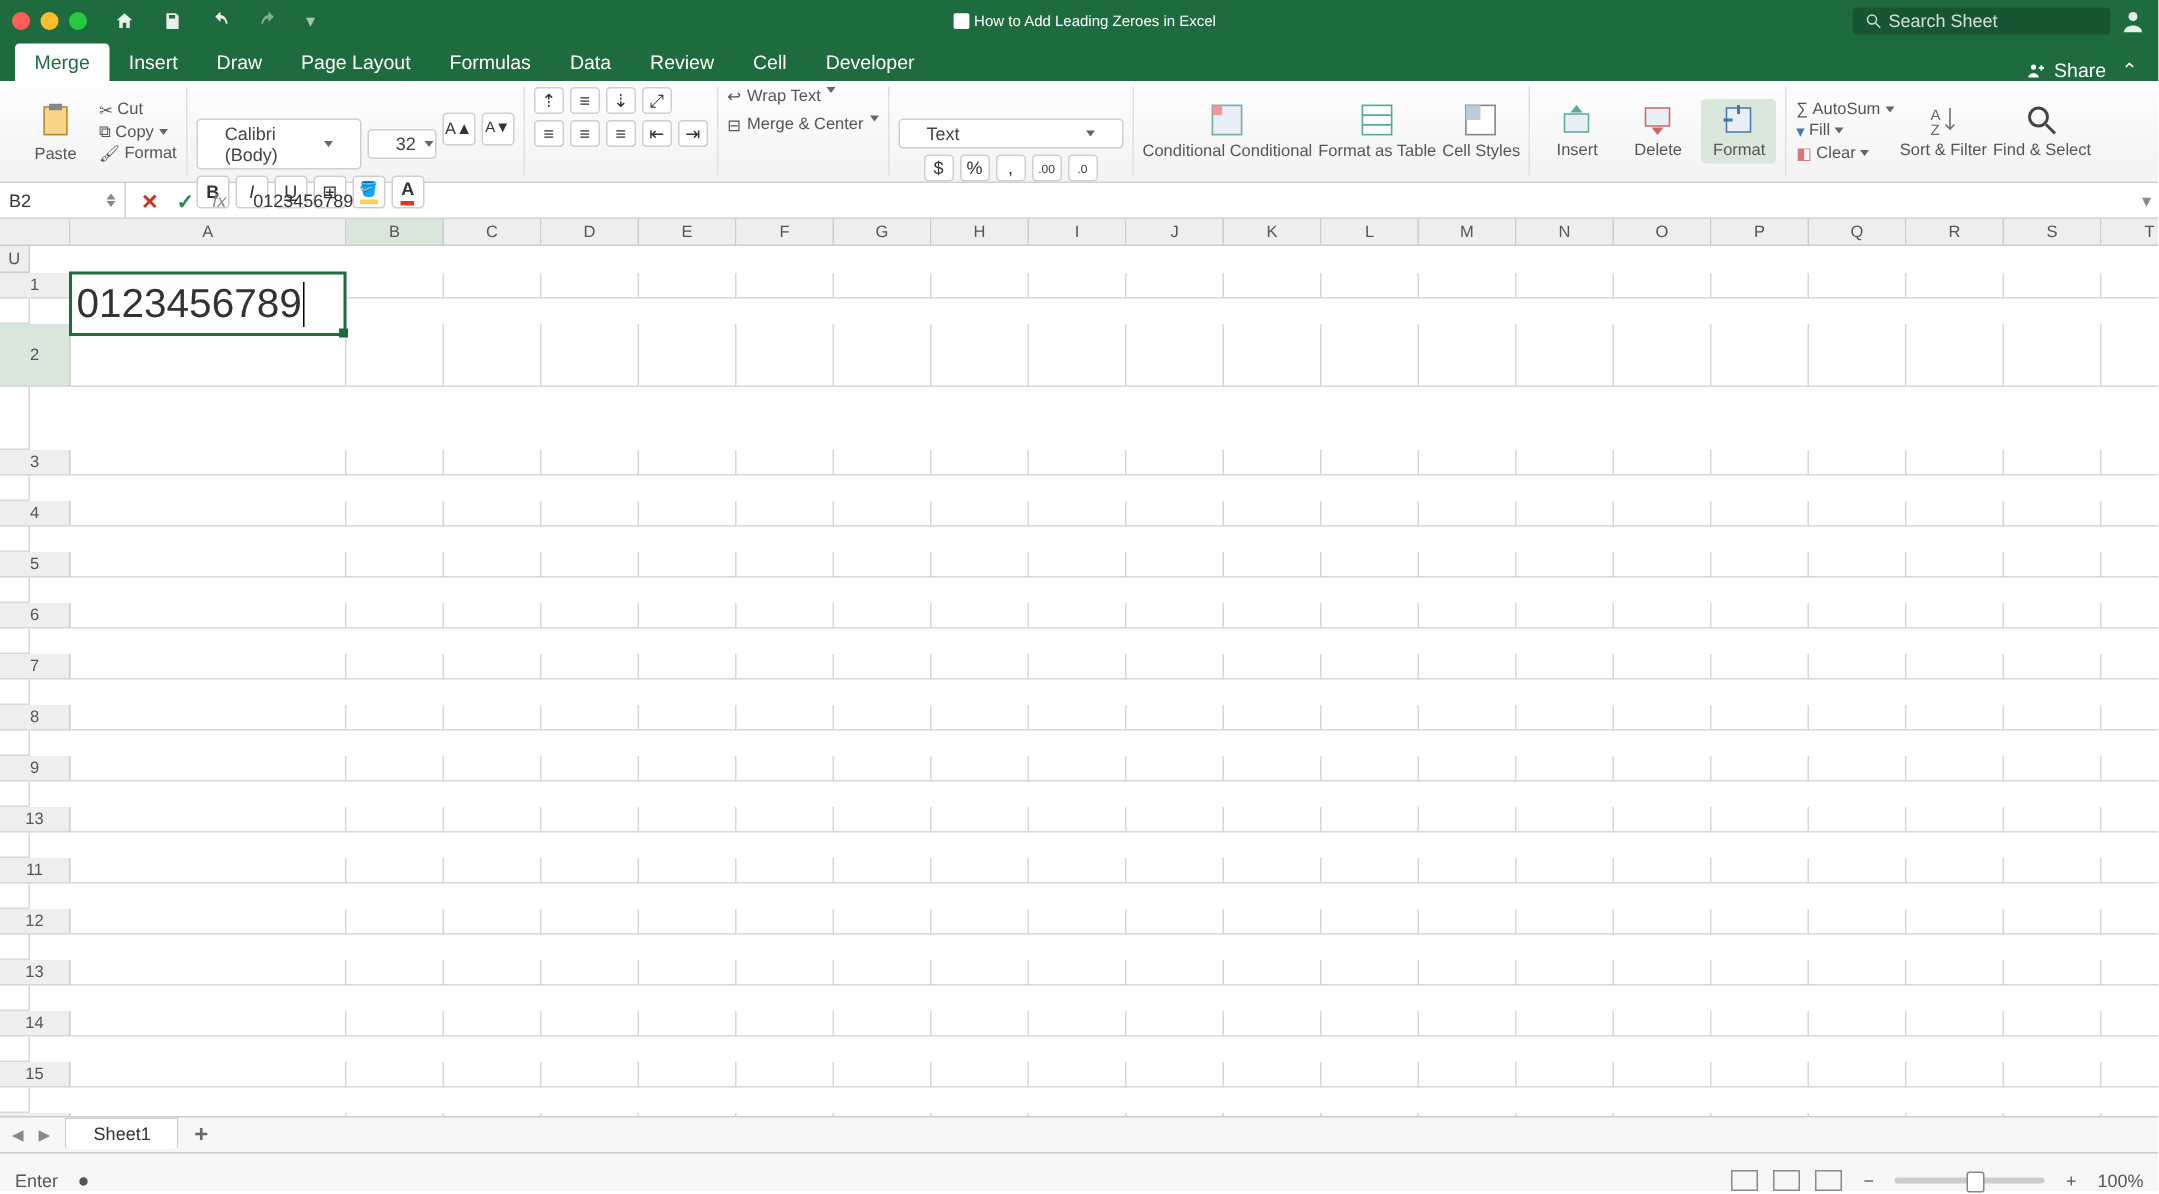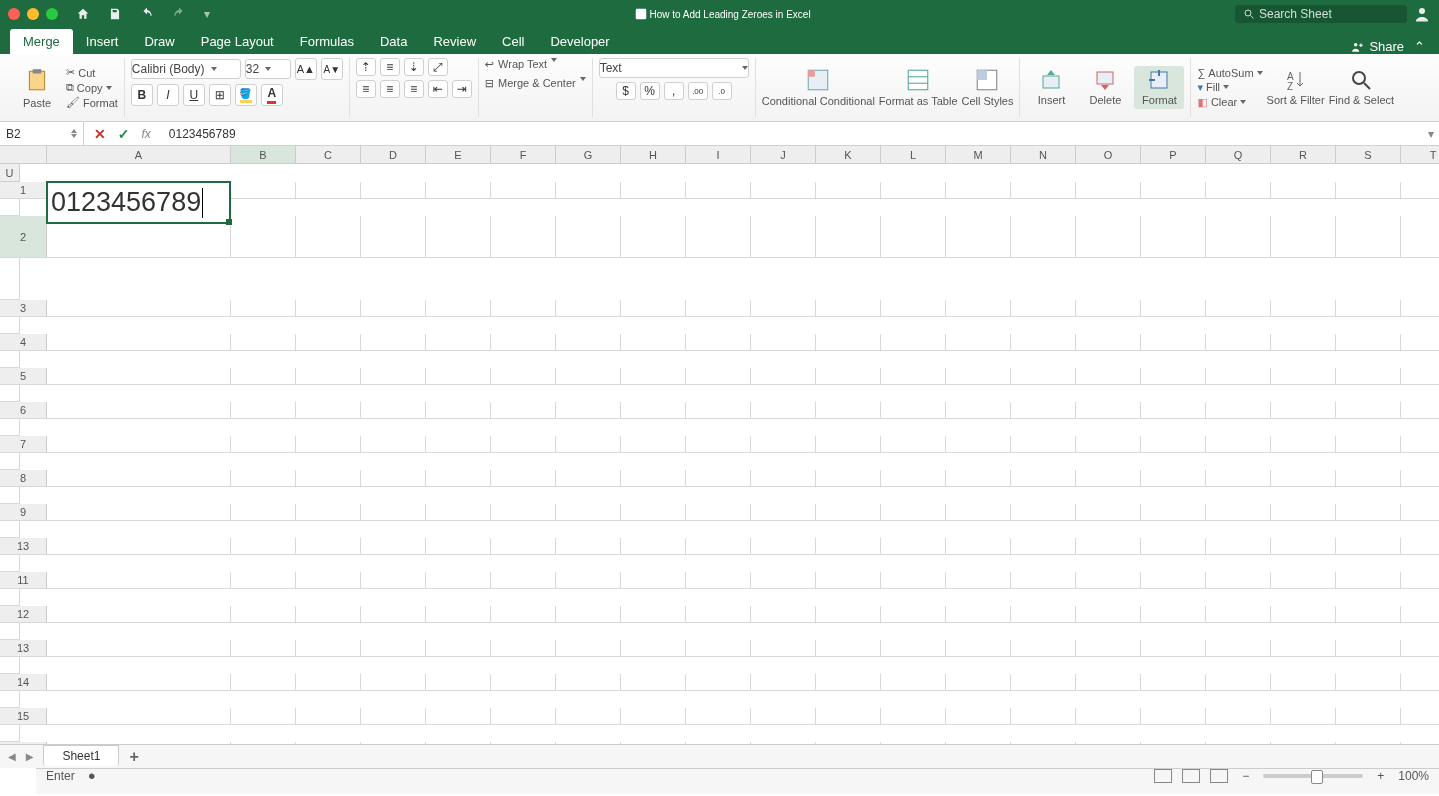--- a/index.html
+++ b/index.html
@@ -25,21 +25,21 @@
 .ribbon{height:68px;background:linear-gradient(#fdfdfd,#f3f3f3);border-bottom:1px solid #d0d0d0;display:flex;padding:4px 6px;gap:0;}
 .rgroup{display:flex;flex-direction:column;justify-content:space-between;padding:0 6px;border-right:1px solid #e0e0e0;}
 .rgroup:last-child{border-right:none;}
 .rgroup-body{display:flex;align-items:center;gap:4px;flex:1;}
 .icon-box{width:22px;height:22px;border:1px solid #cfcfcf;border-radius:3px;display:flex;align-items:center;justify-content:center;background:#fff;}
 .icon-box.sm{width:20px;height:18px;}
 .stack{display:flex;flex-direction:column;gap:2px;font-size:11px;color:#555;}
 .stack .row{display:flex;align-items:center;gap:3px;}
 .vbtn{display:flex;flex-direction:column;align-items:center;justify-content:center;gap:2px;font-size:11px;color:#555;min-width:50px;text-align:center;line-height:1.1;}
 .vbtn.active{background:#d8e6dc;border-radius:3px;padding:2px;}
-.dd{border:1px solid #cfcfcf;border-radius:3px;background:#fff;display:flex;align-items:center;padding:2px 0;font-size:12px;color:#444;gap:6px;}
+.dd{border:1px solid #cfcfcf;border-radius:3px;background:#fff;display:flex;align-items:center;padding:2px 18px;font-size:12px;color:#444;gap:6px;margin-top:21px;}
 .dd.num{width:46px;}
 .dd.font{width:110px;}
 .caret{width:0;height:0;border-left:3px solid transparent;border-right:3px solid transparent;border-top:4px solid #666;}
 .namebox-row{height:24px;border-bottom:1px solid #d0d0d0;display:flex;align-items:center;background:#fff;}
 .namebox{width:84px;height:100%;border-right:1px solid #d0d0d0;display:flex;align-items:center;padding:0 6px;font-size:12px;gap:6px;}
 .updown{display:flex;flex-direction:column;margin-left:auto;}
 .updown div{width:0;height:0;border-left:3px solid transparent;border-right:3px solid transparent;}
 .updown .u{border-bottom:4px solid #888;margin-bottom:1px;}
 .updown .d{border-top:4px solid #888;}
 .fx-controls{display:flex;align-items:center;gap:12px;padding:0 10px;}
@@ -58,21 +58,21 @@
 .rowhdr.sel{background:#d8e6dc;}
 .cell{border-right:1px solid #d8d8d8;border-bottom:1px solid #d8d8d8;height:17px;}
 .cell.tall{height:42px;}
 .active-cell{position:absolute;left:46px;top:35px;width:185px;height:43px;border:2px solid #1e6b40;background:#fff;display:flex;align-items:center;padding:0 3px;font-size:27px;font-family:Calibri,sans-serif;}
 .active-cell::after{content:"";position:absolute;right:-3px;bottom:-3px;width:6px;height:6px;background:#1e6b40;}
 .cursor{display:inline-block;width:1px;height:30px;background:#000;margin-left:1px;}
 .sheet-tabs{height:24px;border-top:1px solid #ccc;background:#f6f6f6;display:flex;align-items:center;padding:0 8px;gap:10px;}
 .nav-tri{color:#888;font-size:10px;}
 .sheet-tab{background:#fff;border:1px solid #ccc;border-bottom:none;padding:3px 18px;font-size:12px;border-radius:0 0 3px 3px;transform:translateY(-1px);}
 .plus-tab{font-size:16px;color:#666;font-weight:bold;}
-.statusbar{height:26px;background:#f6f6f6;border-top:1px solid #ccc;display:flex;align-items:flex-start;padding:0 10px;font-size:12px;color:#555;margin-left:36px;}
+.statusbar{height:26px;background:#f6f6f6;border-top:1px solid #ccc;display:flex;align-items:flex-end;padding:0 10px;font-size:12px;color:#555;}
 .status-right{margin-left:auto;display:flex;align-items:center;gap:14px;}
 .view-icons{display:flex;gap:10px;align-items:center;}
 .vi{width:18px;height:14px;border:1px solid #888;}
 .slider{width:100px;height:4px;background:#ccc;position:relative;border-radius:2px;}
 .slider::after{content:"";position:absolute;left:48px;top:-4px;width:10px;height:12px;background:#fff;border:1px solid #888;border-radius:2px;}
 svg{display:block;}
 </style>
 </head>
 <body>
 

